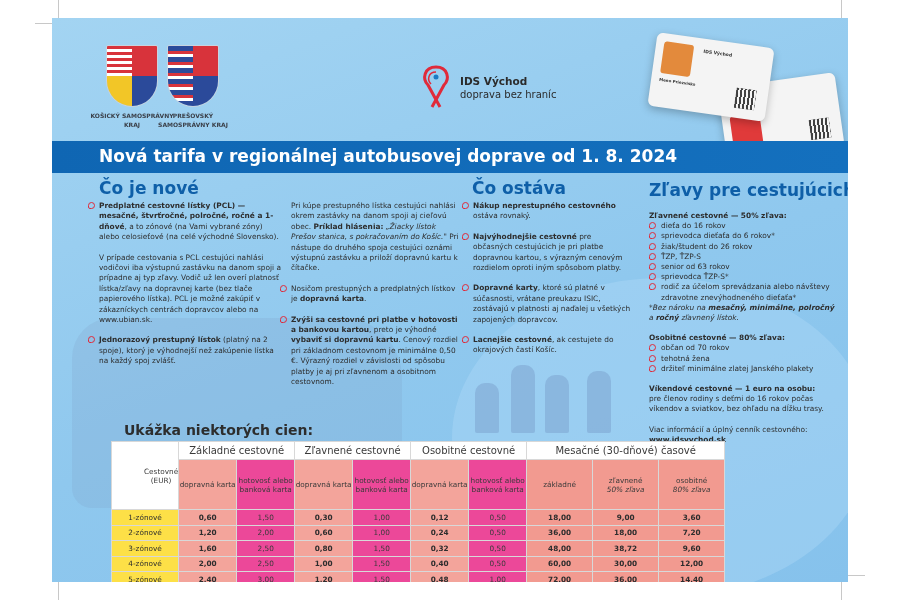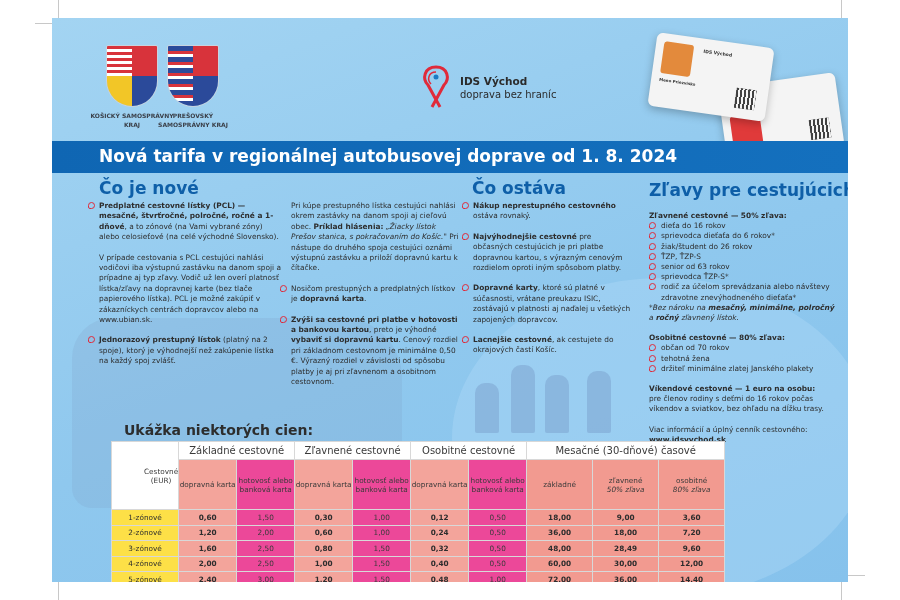--- a/index.html
+++ b/index.html
@@ -251,21 +251,21 @@
         </tr>
         <tr>
           <td class="zone">3-zónové</td>
           <td class="c-dark bold">1,60</td>
           <td class="c-light">2,50</td>
           <td class="c-dark bold">0,80</td>
           <td class="c-light">1,50</td>
           <td class="c-dark bold">0,32</td>
           <td class="c-light">0,50</td>
           <td class="c-month bold">48,00</td>
-          <td class="c-month bold">28,49</td>
+          <td class="c-month bold">38,72</td>
           <td class="c-month bold">9,60</td>
         </tr>
         <tr>
           <td class="zone">4-zónové</td>
           <td class="c-dark bold">2,00</td>
           <td class="c-light">2,50</td>
           <td class="c-dark bold">1,00</td>
           <td class="c-light">1,50</td>
           <td class="c-dark bold">0,40</td>
           <td class="c-light">0,50</td>

